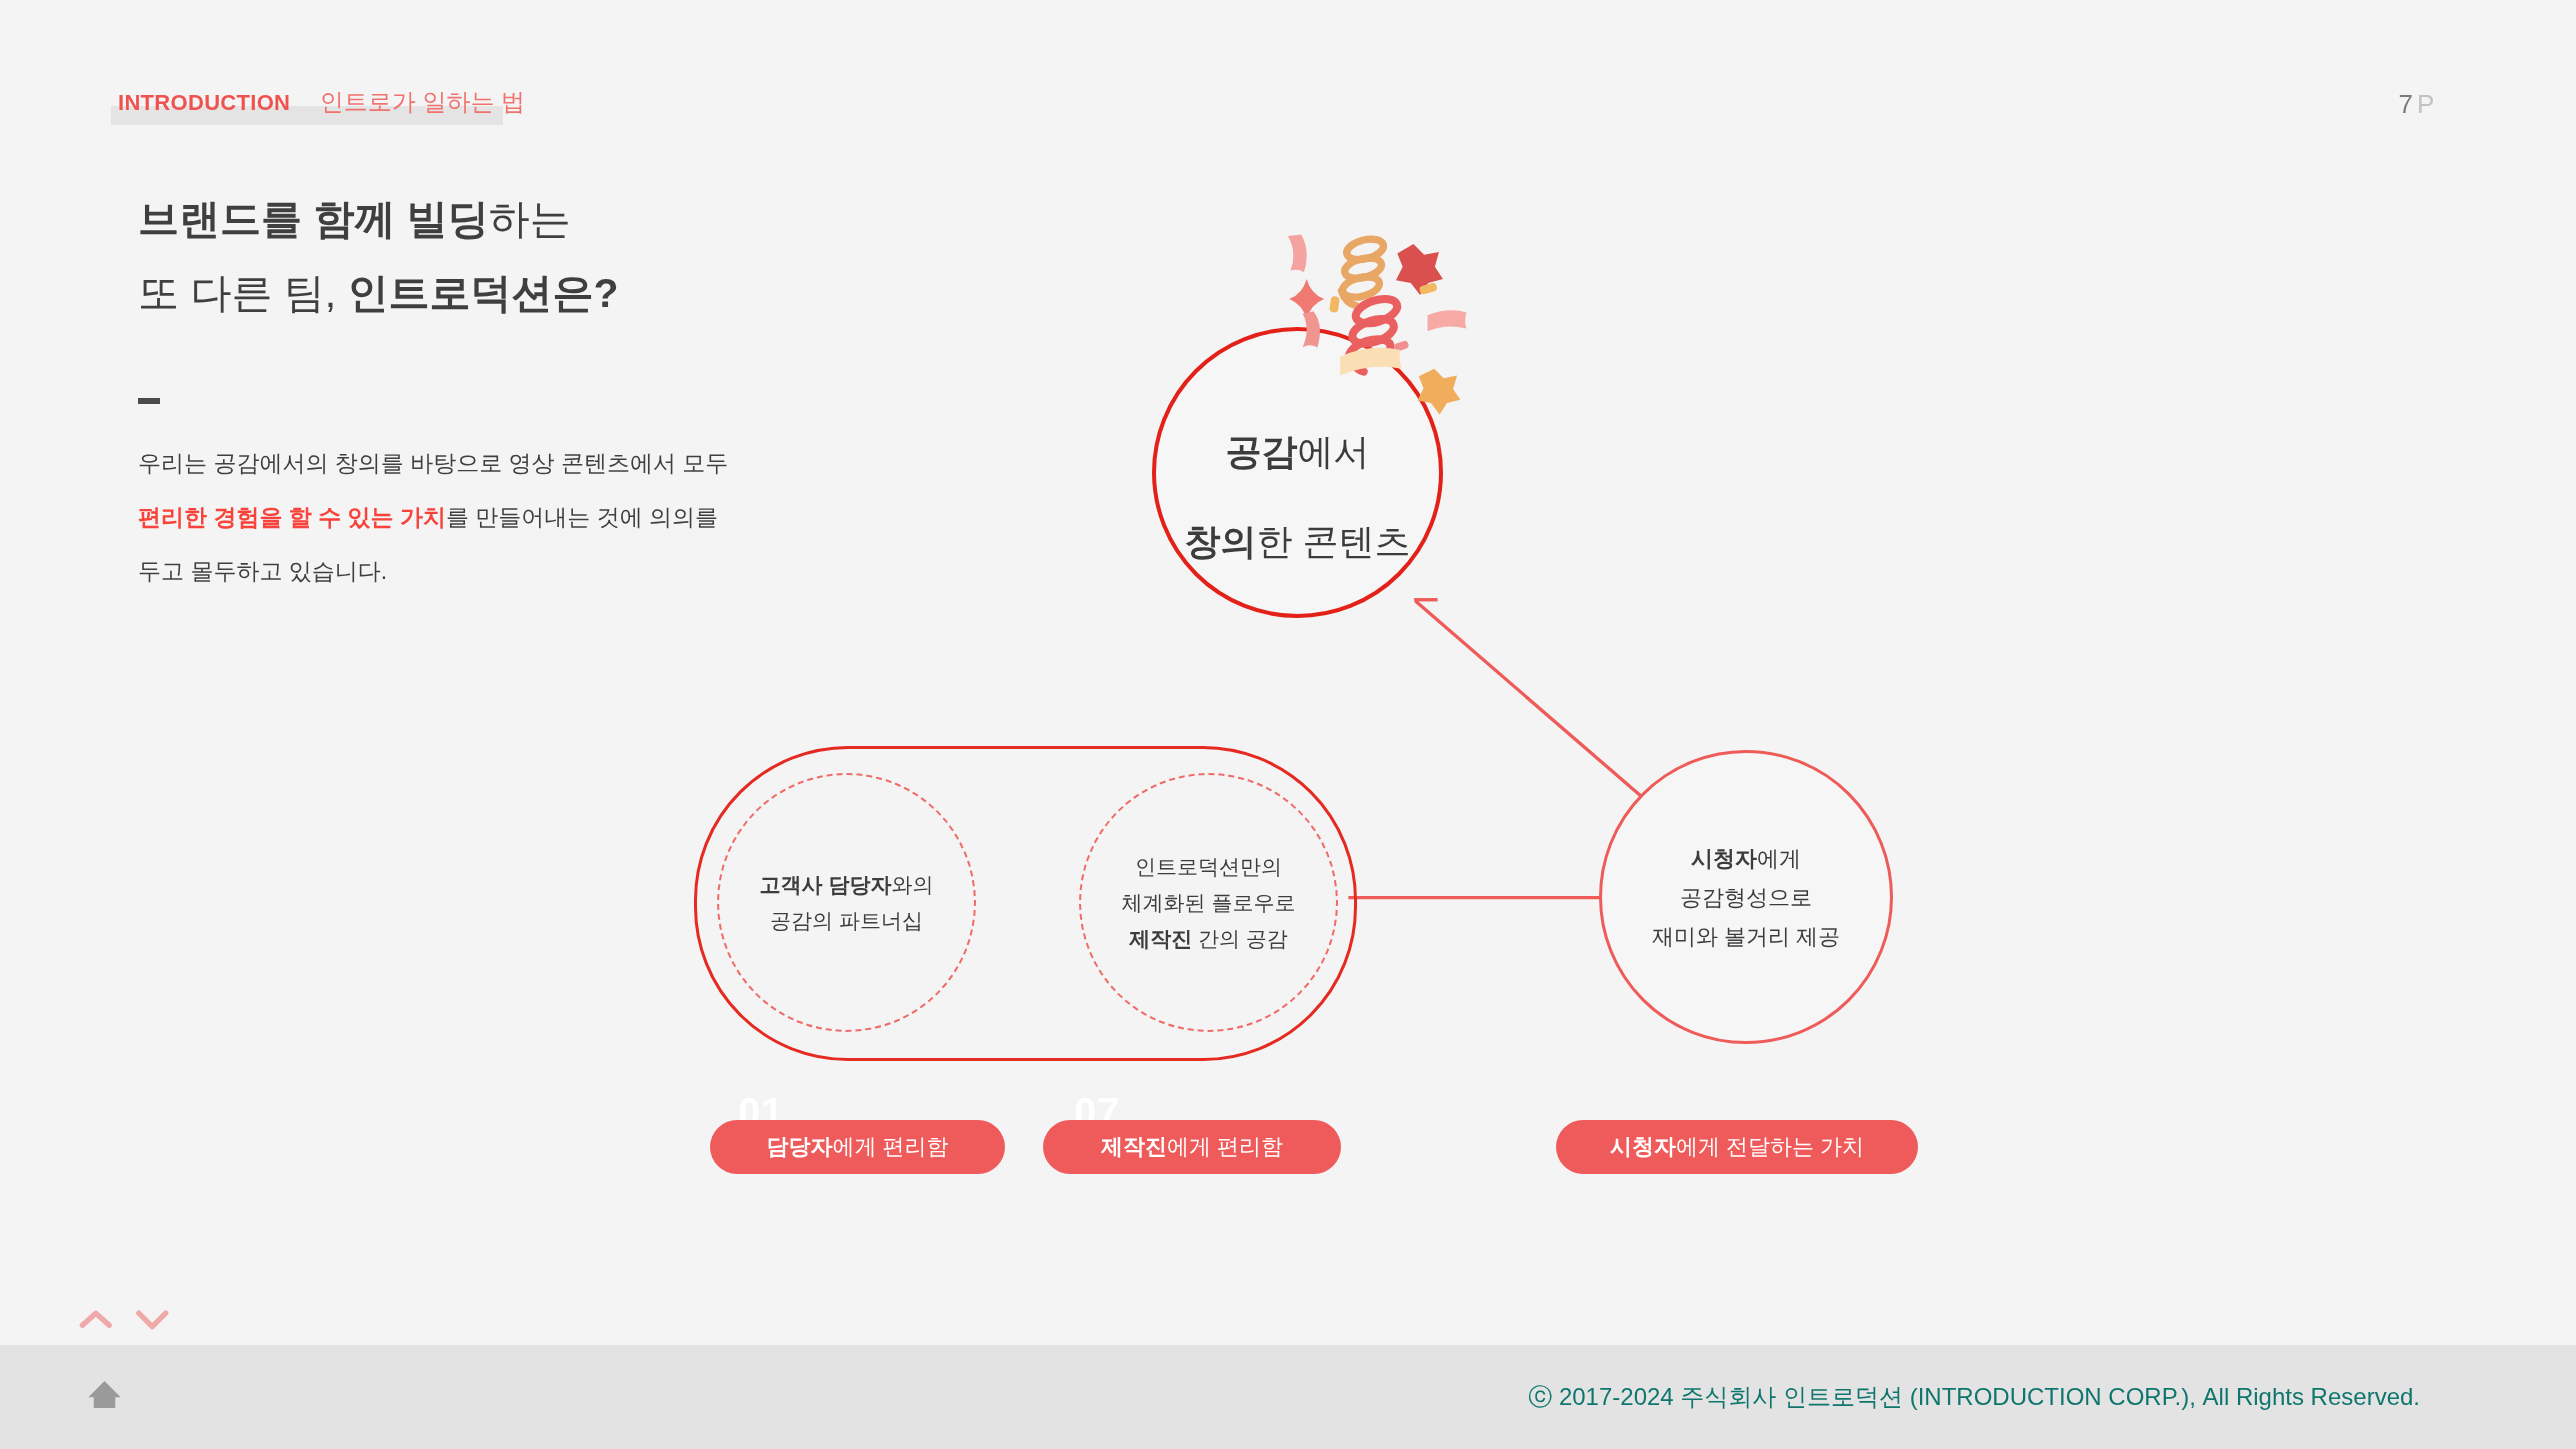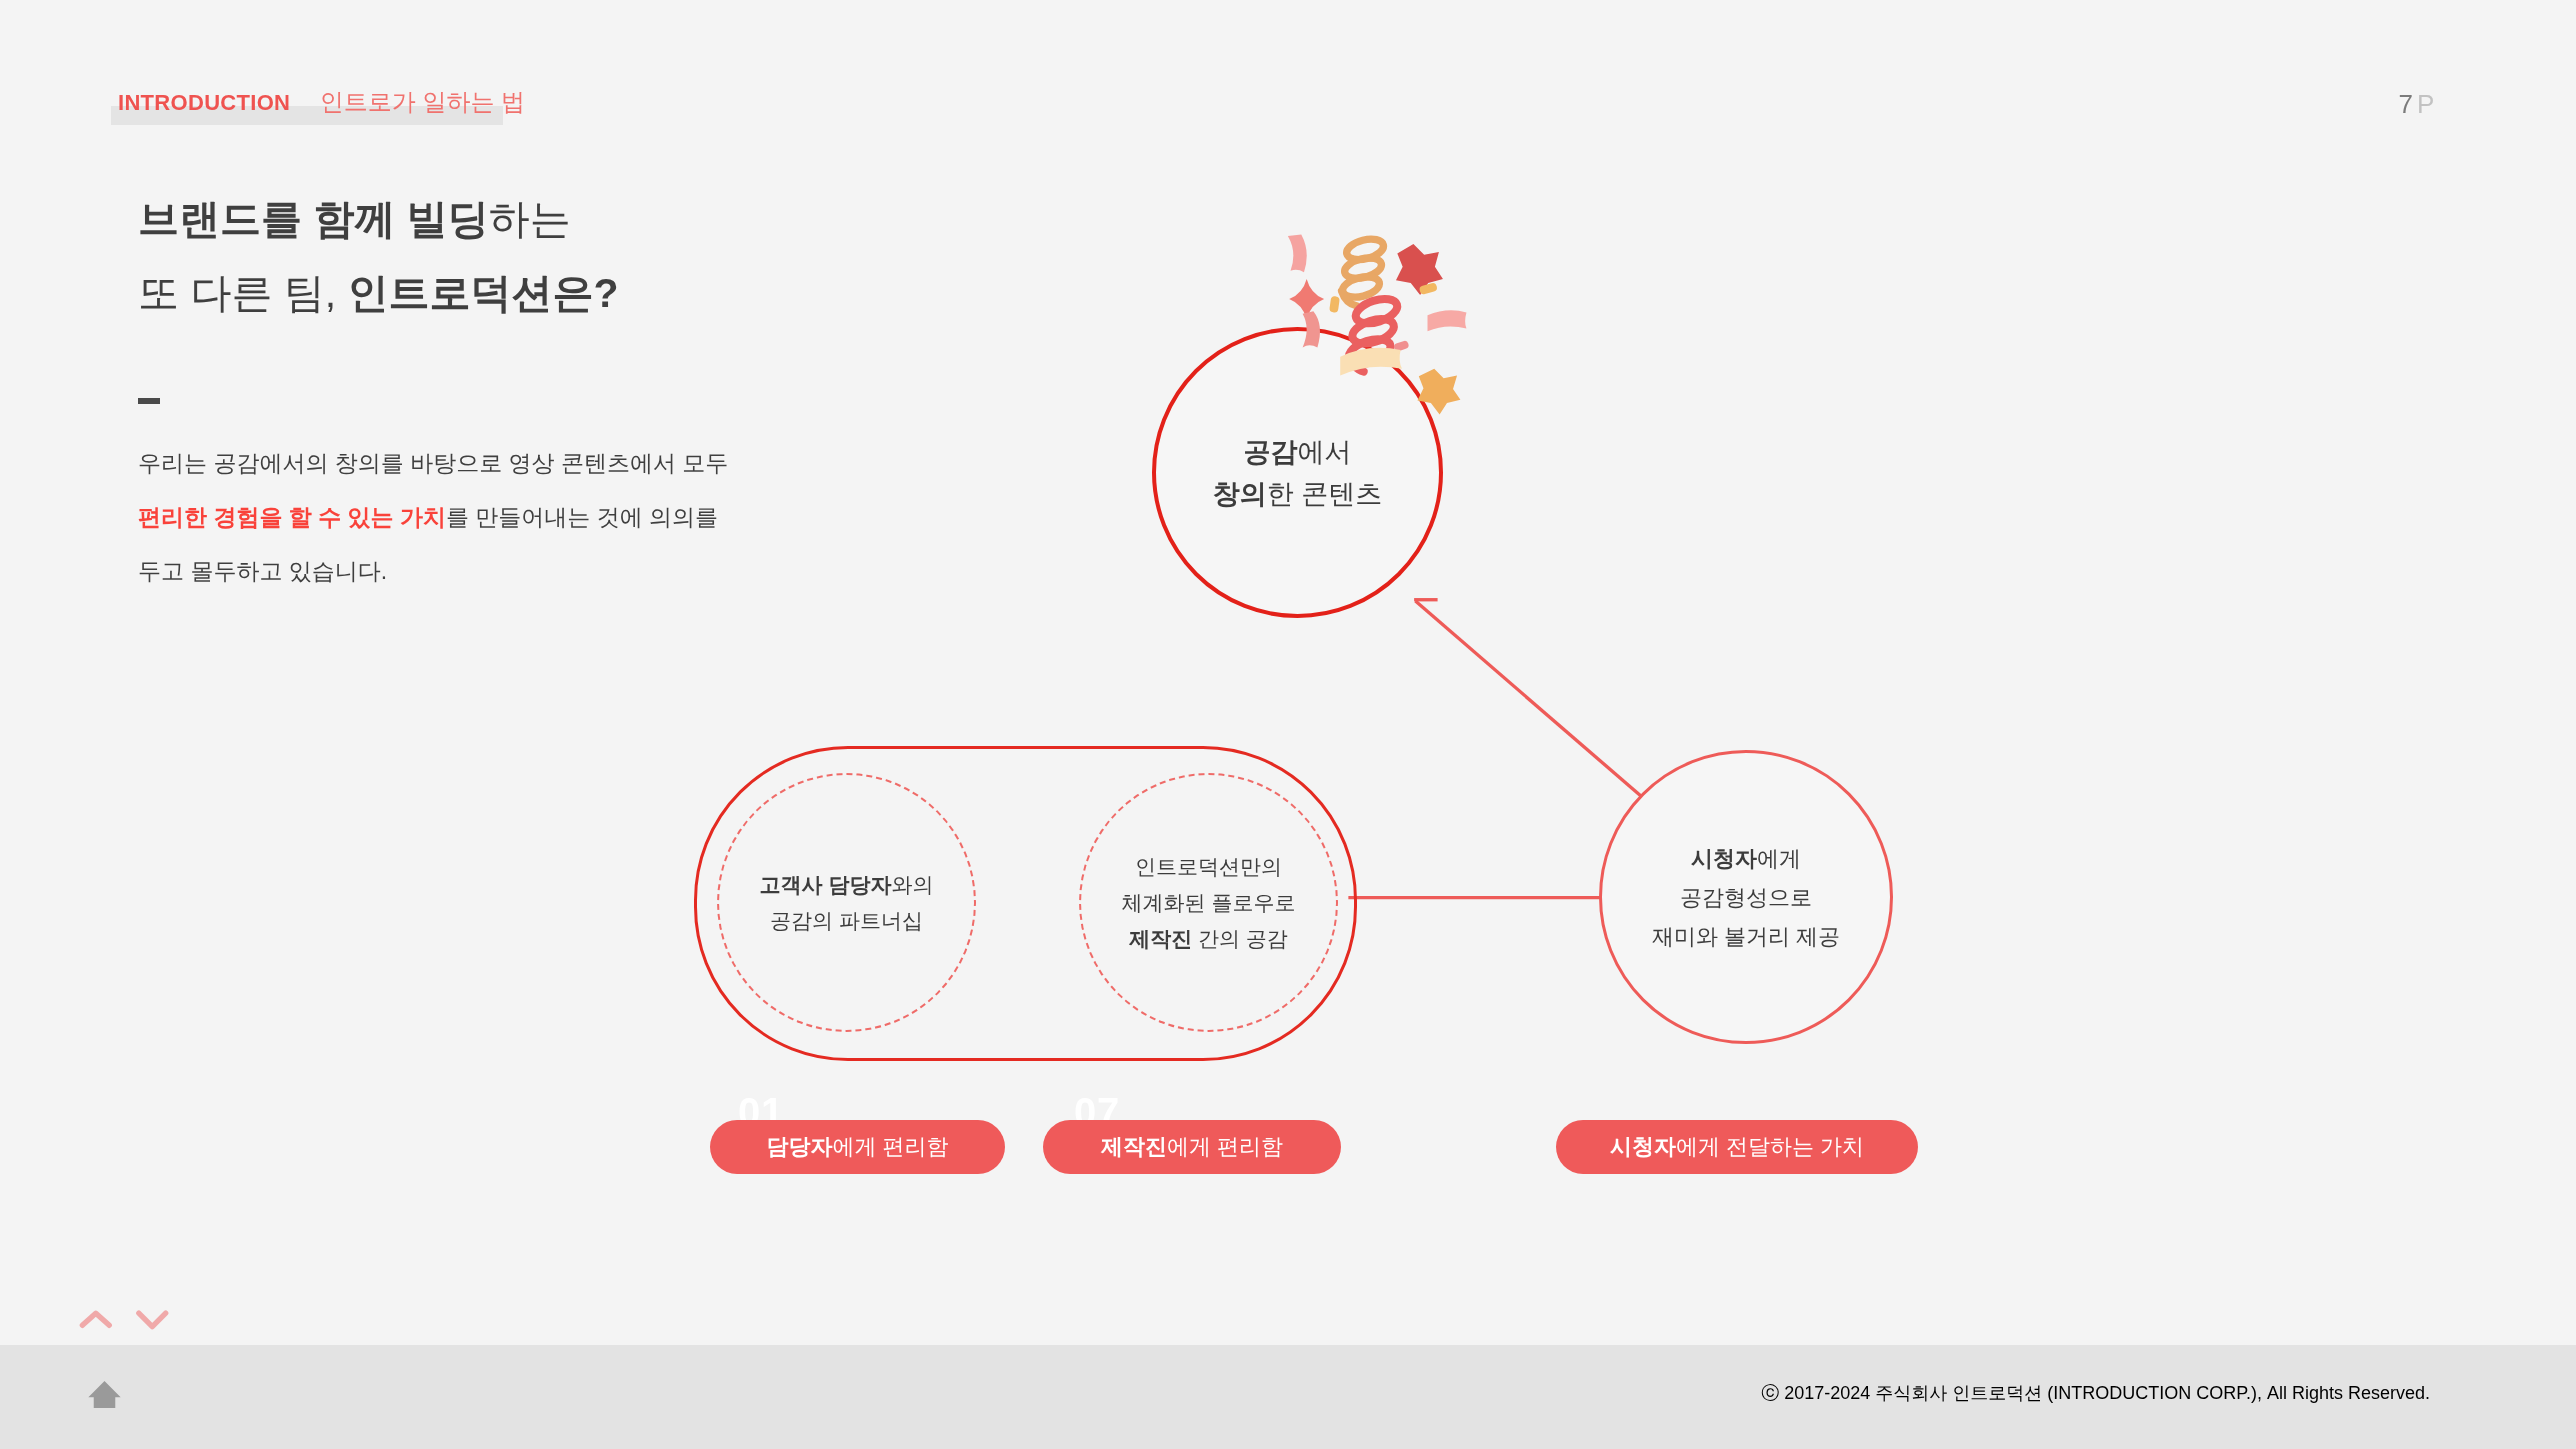--- a/index.html
+++ b/index.html
@@ -123,24 +123,25 @@
     border-radius: 50%;
     border: 4.7px solid #e32119;
     background: #f6f6f6;
     display: flex;
     align-items: center;
     justify-content: center;
     flex-direction: column;
     z-index: 4;
   }
   .circ-line {
-    font-size: 27px;
+    font-size: 36px;
     line-height: 42px;
     color: #3c3c3c;
     white-space: nowrap;
+    margin-top: 48px;
   }
   .circ-b { font-weight: bold; }
 
   
   #confetti {
     position: absolute;
     left: 1261px;
     top: 209px;
     width: 282px;
     height: 215px;
@@ -259,24 +260,24 @@
   }
   #home-icon-wrap {
     position: absolute;
     left: 87px;
     top: 32px;
     width: 35px;
     height: 35px;
   }
   #copyright {
     position: absolute;
-    right: 146px;
+    right: 156px;
     top: 36px;
-    font-size: 18px;
-    color: #000000;
+    font-size: 24px;
+    color: #0f766e;
     white-space: nowrap;
   }
 </style>
 </head>
 <body>
 
 <div id="header-eyebrow">
   <div class="hl-bar"></div>
   <span class="eyebrow-en">INTRODUCTION</span>
   <span class="eyebrow-ko">인트로가 일하는 법</span>

